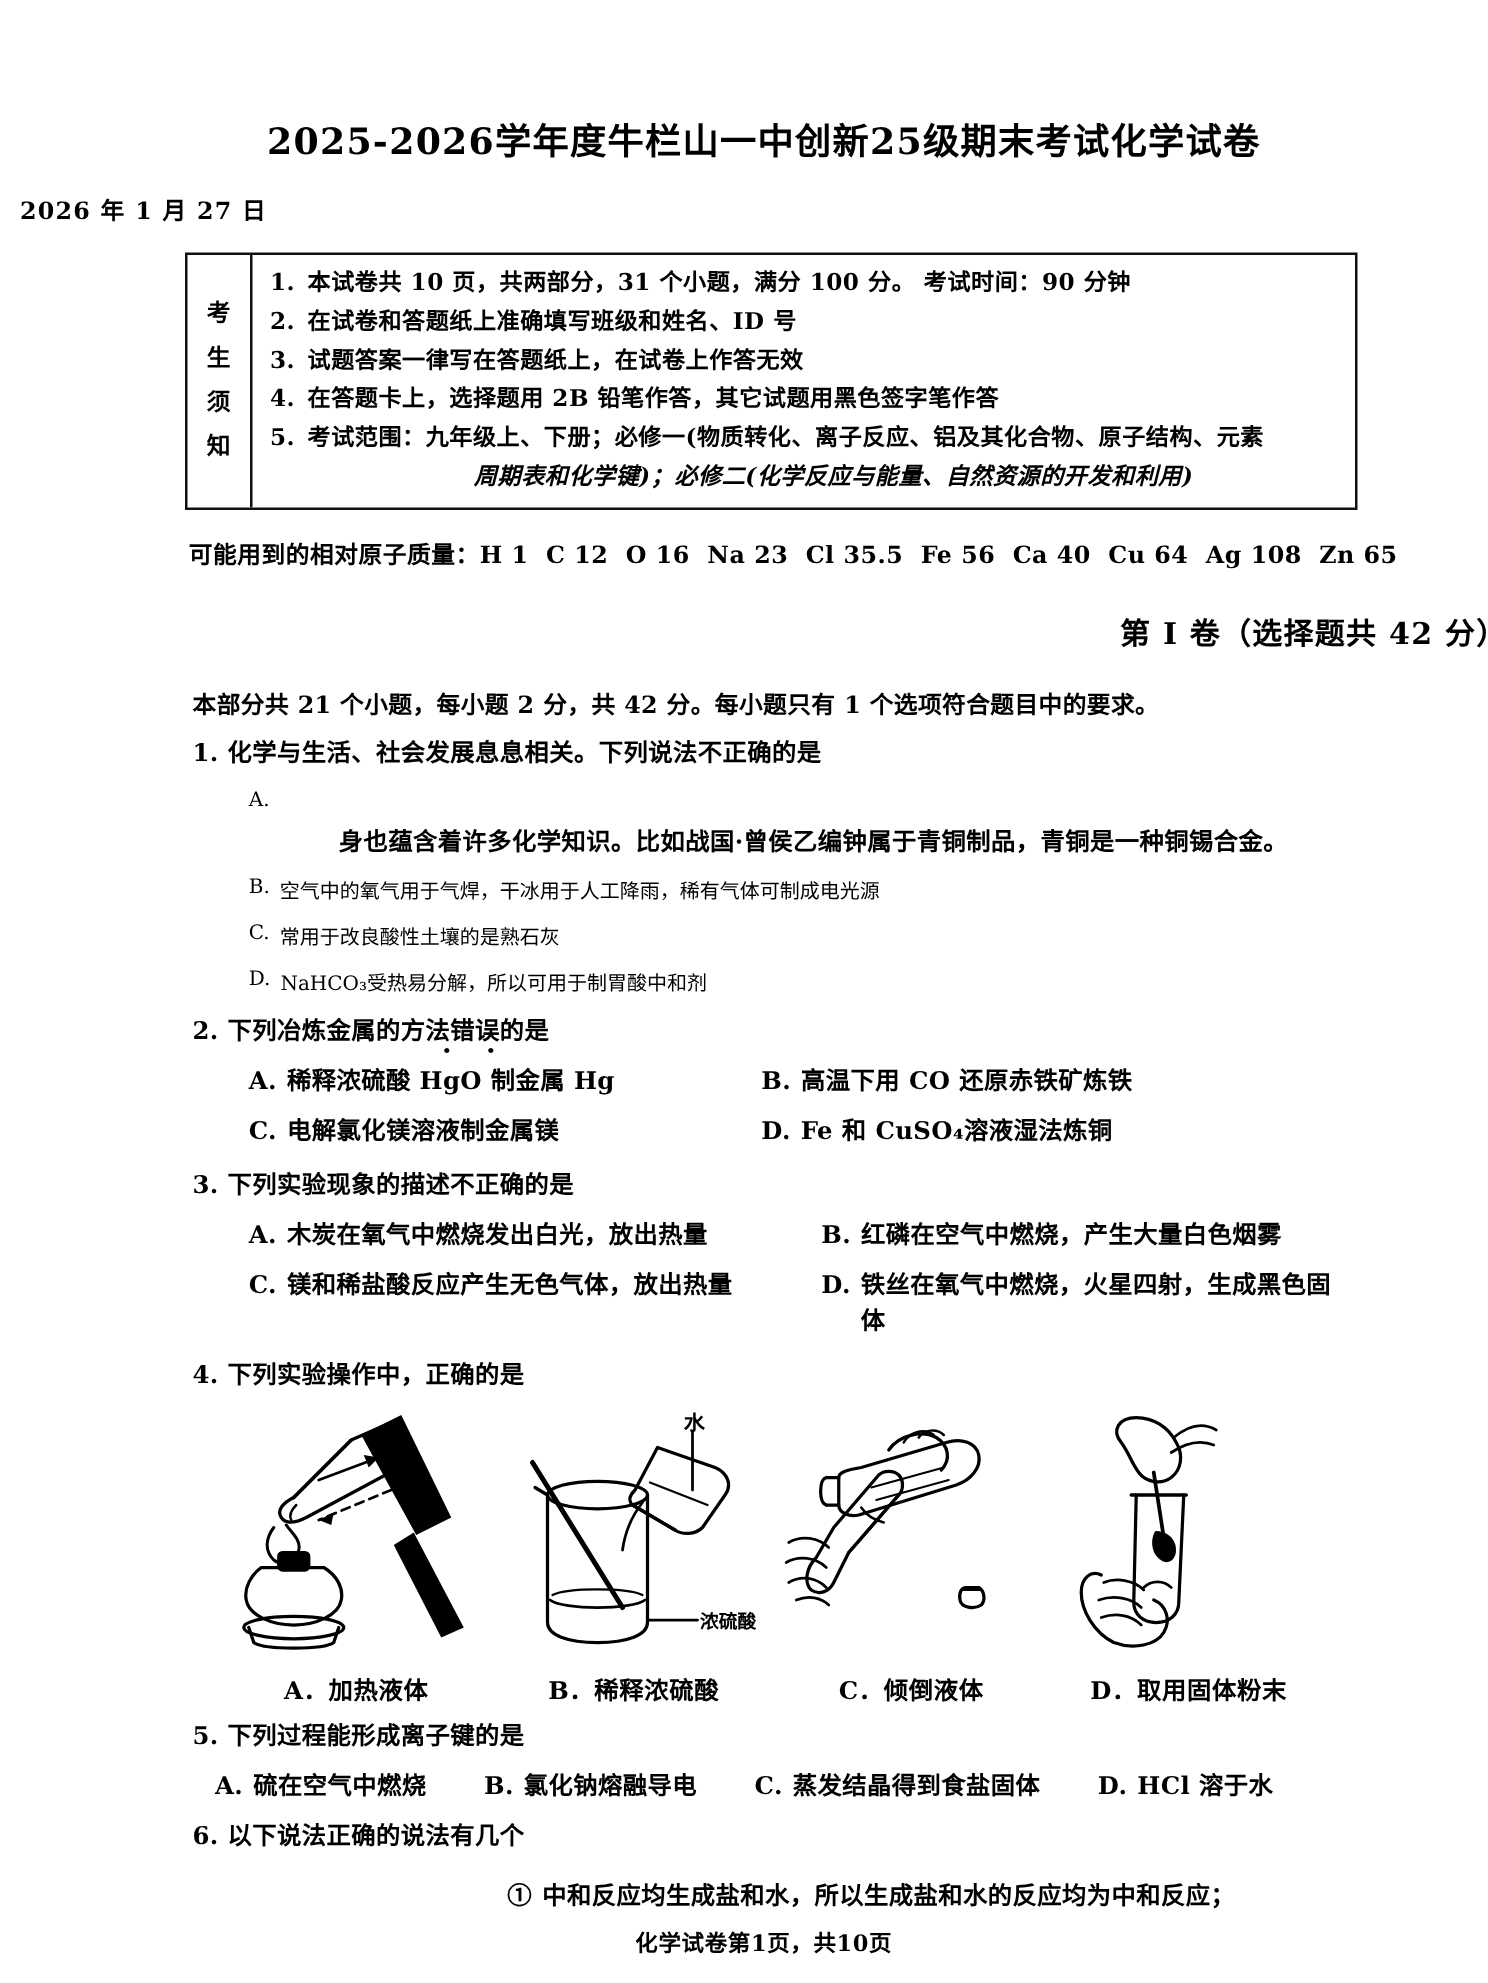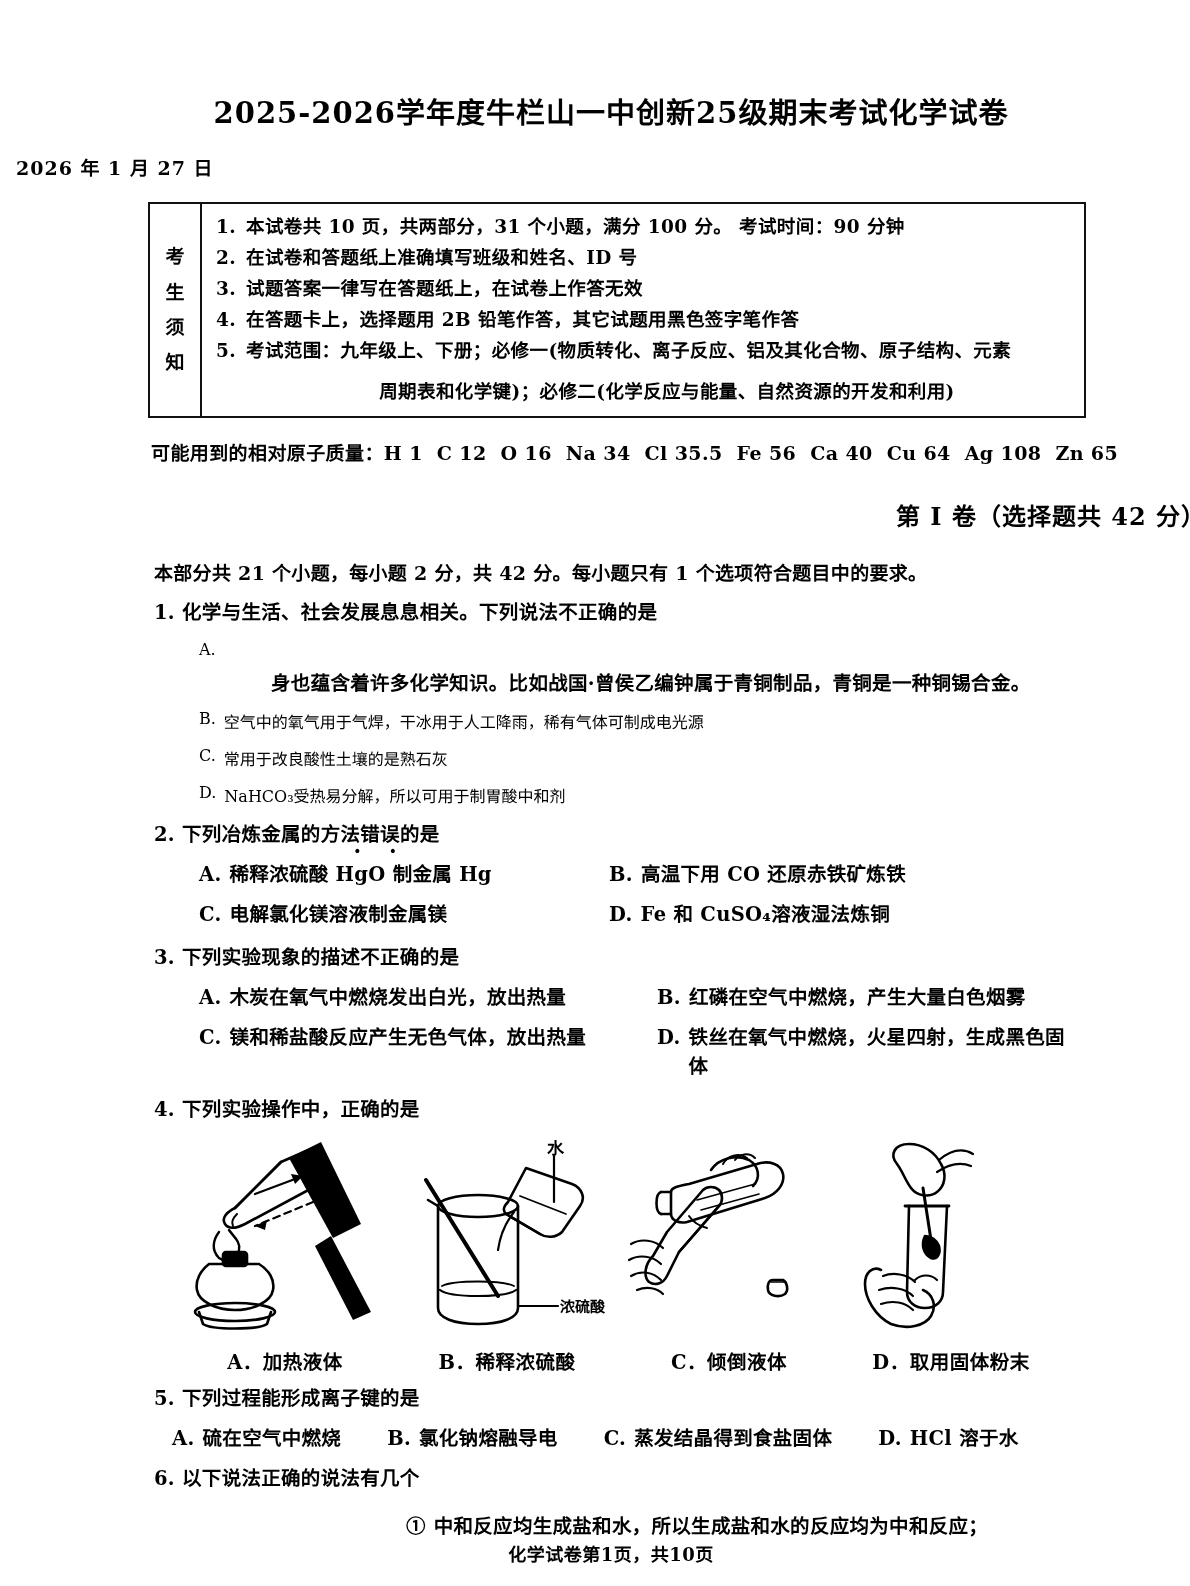--- a/index.html
+++ b/index.html
@@ -78,21 +78,22 @@
   }
   .notice-num {
     flex: 0 0 30px;
   }
   .notice-text {
     flex: 1;
   }
   .notice-sub {
     display: block;
     text-indent: 7.2em;
-    margin-top: 11px;
+    margin-top: 1px;
+    font-style: italic;
   }
 
   
   .atomic-line {
     margin: 20px 0 0 135px;
     font-size: 19px;
     font-weight: bold;
     letter-spacing: 0.4px;
   }
   .atomic-line .am {
@@ -287,21 +288,21 @@
         <span class="notice-text">
           <span>考试范围：九年级上、下册；必修一(物质转化、离子反应、铝及其化合物、原子结构、元素</span>
           <span class="notice-sub">周期表和化学键)；必修二(化学反应与能量、自然资源的开发和利用)</span>
         </span>
       </div>
 
     </div>
   </div>
 
   <div class="atomic-line">
-    <span>可能用到的相对原子质量：</span><span class="am">H 1</span><span class="am">C 12</span><span class="am">O 16</span><span class="am">Na 34</span><span class="am">Cl 35.5</span><span class="am">Fe 56</span><span class="am">Ca 40</span><span class="am">Cu 64</span><span class="am">Ag 108</span><span class="am">Zn 65</span>
+    <span>可能用到的相对原子质量：</span><span class="am">H 1</span><span class="am">C 12</span><span class="am">O 16</span><span class="am">Na 23</span><span class="am">Cl 35.5</span><span class="am">Fe 56</span><span class="am">Ca 40</span><span class="am">Cu 64</span><span class="am">Ag 108</span><span class="am">Zn 65</span>
   </div>
 
   <div class="part-heading">第 I 卷（选择题共 42 分）</div>
   <div class="part-note">本部分共 21 个小题，每小题 2 分，共 42 分。每小题只有 1 个选项符合题目中的要求。</div>
 
   <div class="q">
     <div class="q-stem">
       <span>1.</span>
       <span>化学与生活、社会发展息息相关。下列说法不正确的是</span>
     </div>

